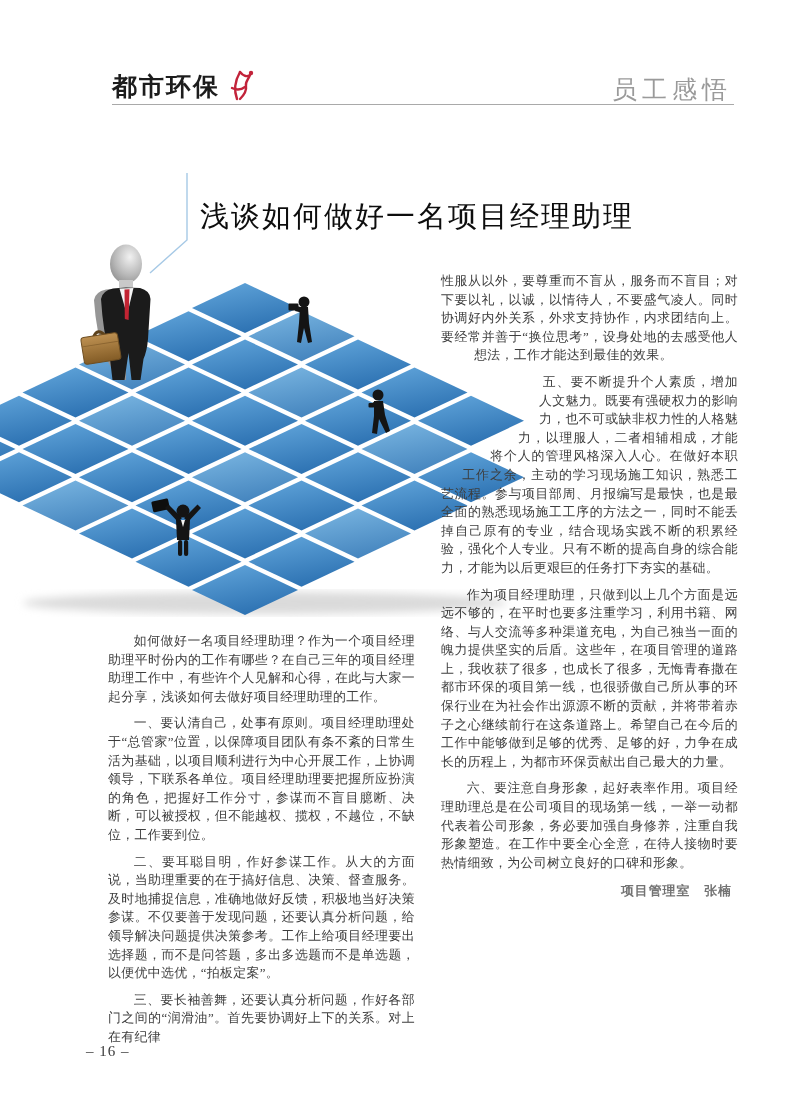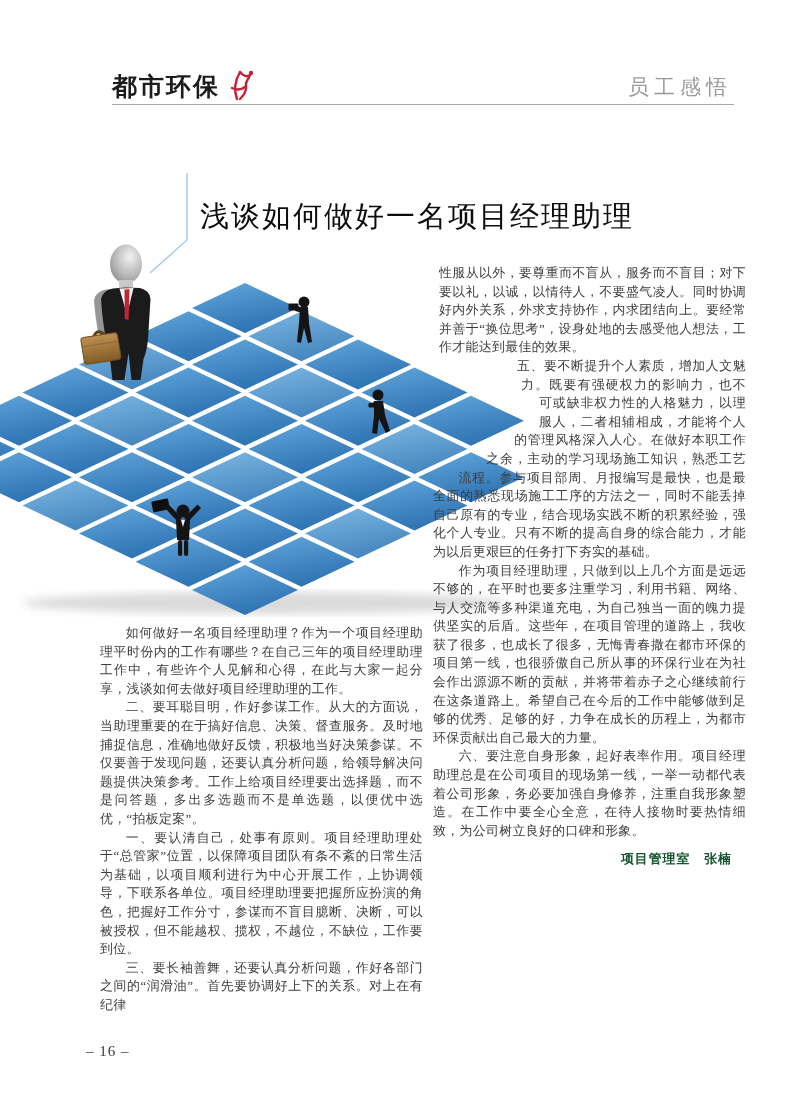--- a/index.html
+++ b/index.html
@@ -5,45 +5,45 @@
   html,body{margin:0;padding:0;background:#ffffff;}
   body{width:805px;height:1100px;position:relative;overflow:hidden;
        font-family:"Liberation Serif","DejaVu Serif",serif;color:#3d3d3d;}
   .abs{position:absolute;}
 
   
   .logo-text{left:112px;top:70px;font-family:"DejaVu Sans","Liberation Sans",sans-serif;
              font-weight:700;font-size:25px;letter-spacing:2px;color:#1c1c1c;}
   .logo-mark{left:228px;top:68px;width:28px;height:36px;}
   .section-label{top:73px;right:73px;font-family:"Liberation Sans","DejaVu Sans",sans-serif;
-                 font-size:21px;letter-spacing:5px;color:#9a9a9a;text-align:right;}
+                 font-size:25px;letter-spacing:5px;color:#9a9a9a;text-align:right;}
   .header-rule{left:112px;top:104px;width:622px;height:0;border-top:1px solid #a9a9a9;}
 
   
   .article-title{left:200px;top:178px;font-size:29px;font-weight:400;color:#0d0d0d;
                  letter-spacing:2px;white-space:nowrap;}
   .callout{left:139px;top:168px;width:62px;height:112px;}
 
   
   .illustration{left:0;top:242px;width:545px;height:380px;z-index:1;}
   use.tile{fill:url(#gTile);}
   use.tl{fill:url(#gTileL);}
 
   
   .col{z-index:2;font-size:12.9px;line-height:18.6px;text-align:justify;
        letter-spacing:0.35px;color:#3d3d3d;}
-  .col p{margin:0;text-indent:2em;}
+  .col p{margin:8px;text-indent:2em;}
   .col p.cont{text-indent:0;}
   .col-left{left:100px;top:624px;width:323px;}
   .col-right{left:433px;top:264px;width:313px;}
   .wrap-spacer{float:left;width:106px;height:220px;
                shape-outside:polygon(0 0,2px 0,2px 98px,32px 100px,106px 146px,22px 202px,2px 216px,2px 220px,0 220px) border-box;
                shape-margin:4px;}
   .byline{margin-top:10px;padding-right:14px;text-align:right;font-weight:700;
-          color:#14532d;letter-spacing:1px;}
+          color:#737373;letter-spacing:1px;}
 
   
   .page-number{left:86px;top:1043px;font-family:Liberation Serif, serif;
                font-size:15px;color:#3a3a3a;letter-spacing:1px;}
 </style>
 </head>
 <body>
 
 <div>
 
@@ -172,22 +172,22 @@
         <polygon points="21,22 35,22 34,42 22,42"></polygon>
         <polygon points="26,22 30,22 28,29" fill="#f4f4f4"></polygon>
         <rect x="23" y="42" width="4.2" height="16" rx="2"></rect>
         <rect x="29" y="42" width="4.2" height="16" rx="2"></rect>
       </g>
     </g>
   </svg>
 
   <div class="abs col col-left">
     <p>如何做好一名项目经理助理？作为一个项目经理助理平时份内的工作有哪些？在自己三年的项目经理助理工作中，有些许个人见解和心得，在此与大家一起分享，浅谈如何去做好项目经理助理的工作。</p>
+    <p>一、要认清自己，处事有原则。项目经理助理处于“总管家”位置，以保障项目团队有条不紊的日常生活为基础，以项目顺利进行为中心开展工作，上协调领导，下联系各单位。项目经理助理要把握所应扮演的角色，把握好工作分寸，参谋而不盲目臆断、决断，可以被授权，但不能越权、揽权，不越位，不缺位，工作要到位。</p>
     <p>二、要耳聪目明，作好参谋工作。从大的方面说，当助理重要的在于搞好信息、决策、督查服务。及时地捕捉信息，准确地做好反馈，积极地当好决策参谋。不仅要善于发现问题，还要认真分析问题，给领导解决问题提供决策参考。工作上给项目经理要出选择题，而不是问答题，多出多选题而不是单选题，以便优中选优，“拍板定案”。</p>
-    <p>一、要认清自己，处事有原则。项目经理助理处于“总管家”位置，以保障项目团队有条不紊的日常生活为基础，以项目顺利进行为中心开展工作，上协调领导，下联系各单位。项目经理助理要把握所应扮演的角色，把握好工作分寸，参谋而不盲目臆断、决断，可以被授权，但不能越权、揽权，不越位，不缺位，工作要到位。</p>
     <p>三、要长袖善舞，还要认真分析问题，作好各部门之间的“润滑油”。首先要协调好上下的关系。对上在有纪律</p>
   </div>
 
   <div class="abs col col-right">
     <div class="wrap-spacer"></div>
     <p class="cont">性服从以外，要尊重而不盲从，服务而不盲目；对下要以礼，以诚，以情待人，不要盛气凌人。同时协调好内外关系，外求支持协作，内求团结向上。要经常并善于“换位思考”，设身处地的去感受他人想法，工作才能达到最佳的效果。</p>
     <p>五、要不断提升个人素质，增加人文魅力。既要有强硬权力的影响力，也不可或缺非权力性的人格魅力，以理服人，二者相辅相成，才能将个人的管理风格深入人心。在做好本职工作之余，主动的学习现场施工知识，熟悉工艺流程。参与项目部周、月报编写是最快，也是最全面的熟悉现场施工工序的方法之一，同时不能丢掉自己原有的专业，结合现场实践不断的积累经验，强化个人专业。只有不断的提高自身的综合能力，才能为以后更艰巨的任务打下夯实的基础。</p>
     <p>作为项目经理助理，只做到以上几个方面是远远不够的，在平时也要多注重学习，利用书籍、网络、与人交流等多种渠道充电，为自己独当一面的魄力提供坚实的后盾。这些年，在项目管理的道路上，我收获了很多，也成长了很多，无悔青春撒在都市环保的项目第一线，也很骄傲自己所从事的环保行业在为社会作出源源不断的贡献，并将带着赤子之心继续前行在这条道路上。希望自己在今后的工作中能够做到足够的优秀、足够的好，力争在成长的历程上，为都市环保贡献出自己最大的力量。</p>
     <p>六、要注意自身形象，起好表率作用。项目经理助理总是在公司项目的现场第一线，一举一动都代表着公司形象，务必要加强自身修养，注重自我形象塑造。在工作中要全心全意，在待人接物时要热情细致，为公司树立良好的口碑和形象。</p>
     <div class="byline">项目管理室　张楠</div>

